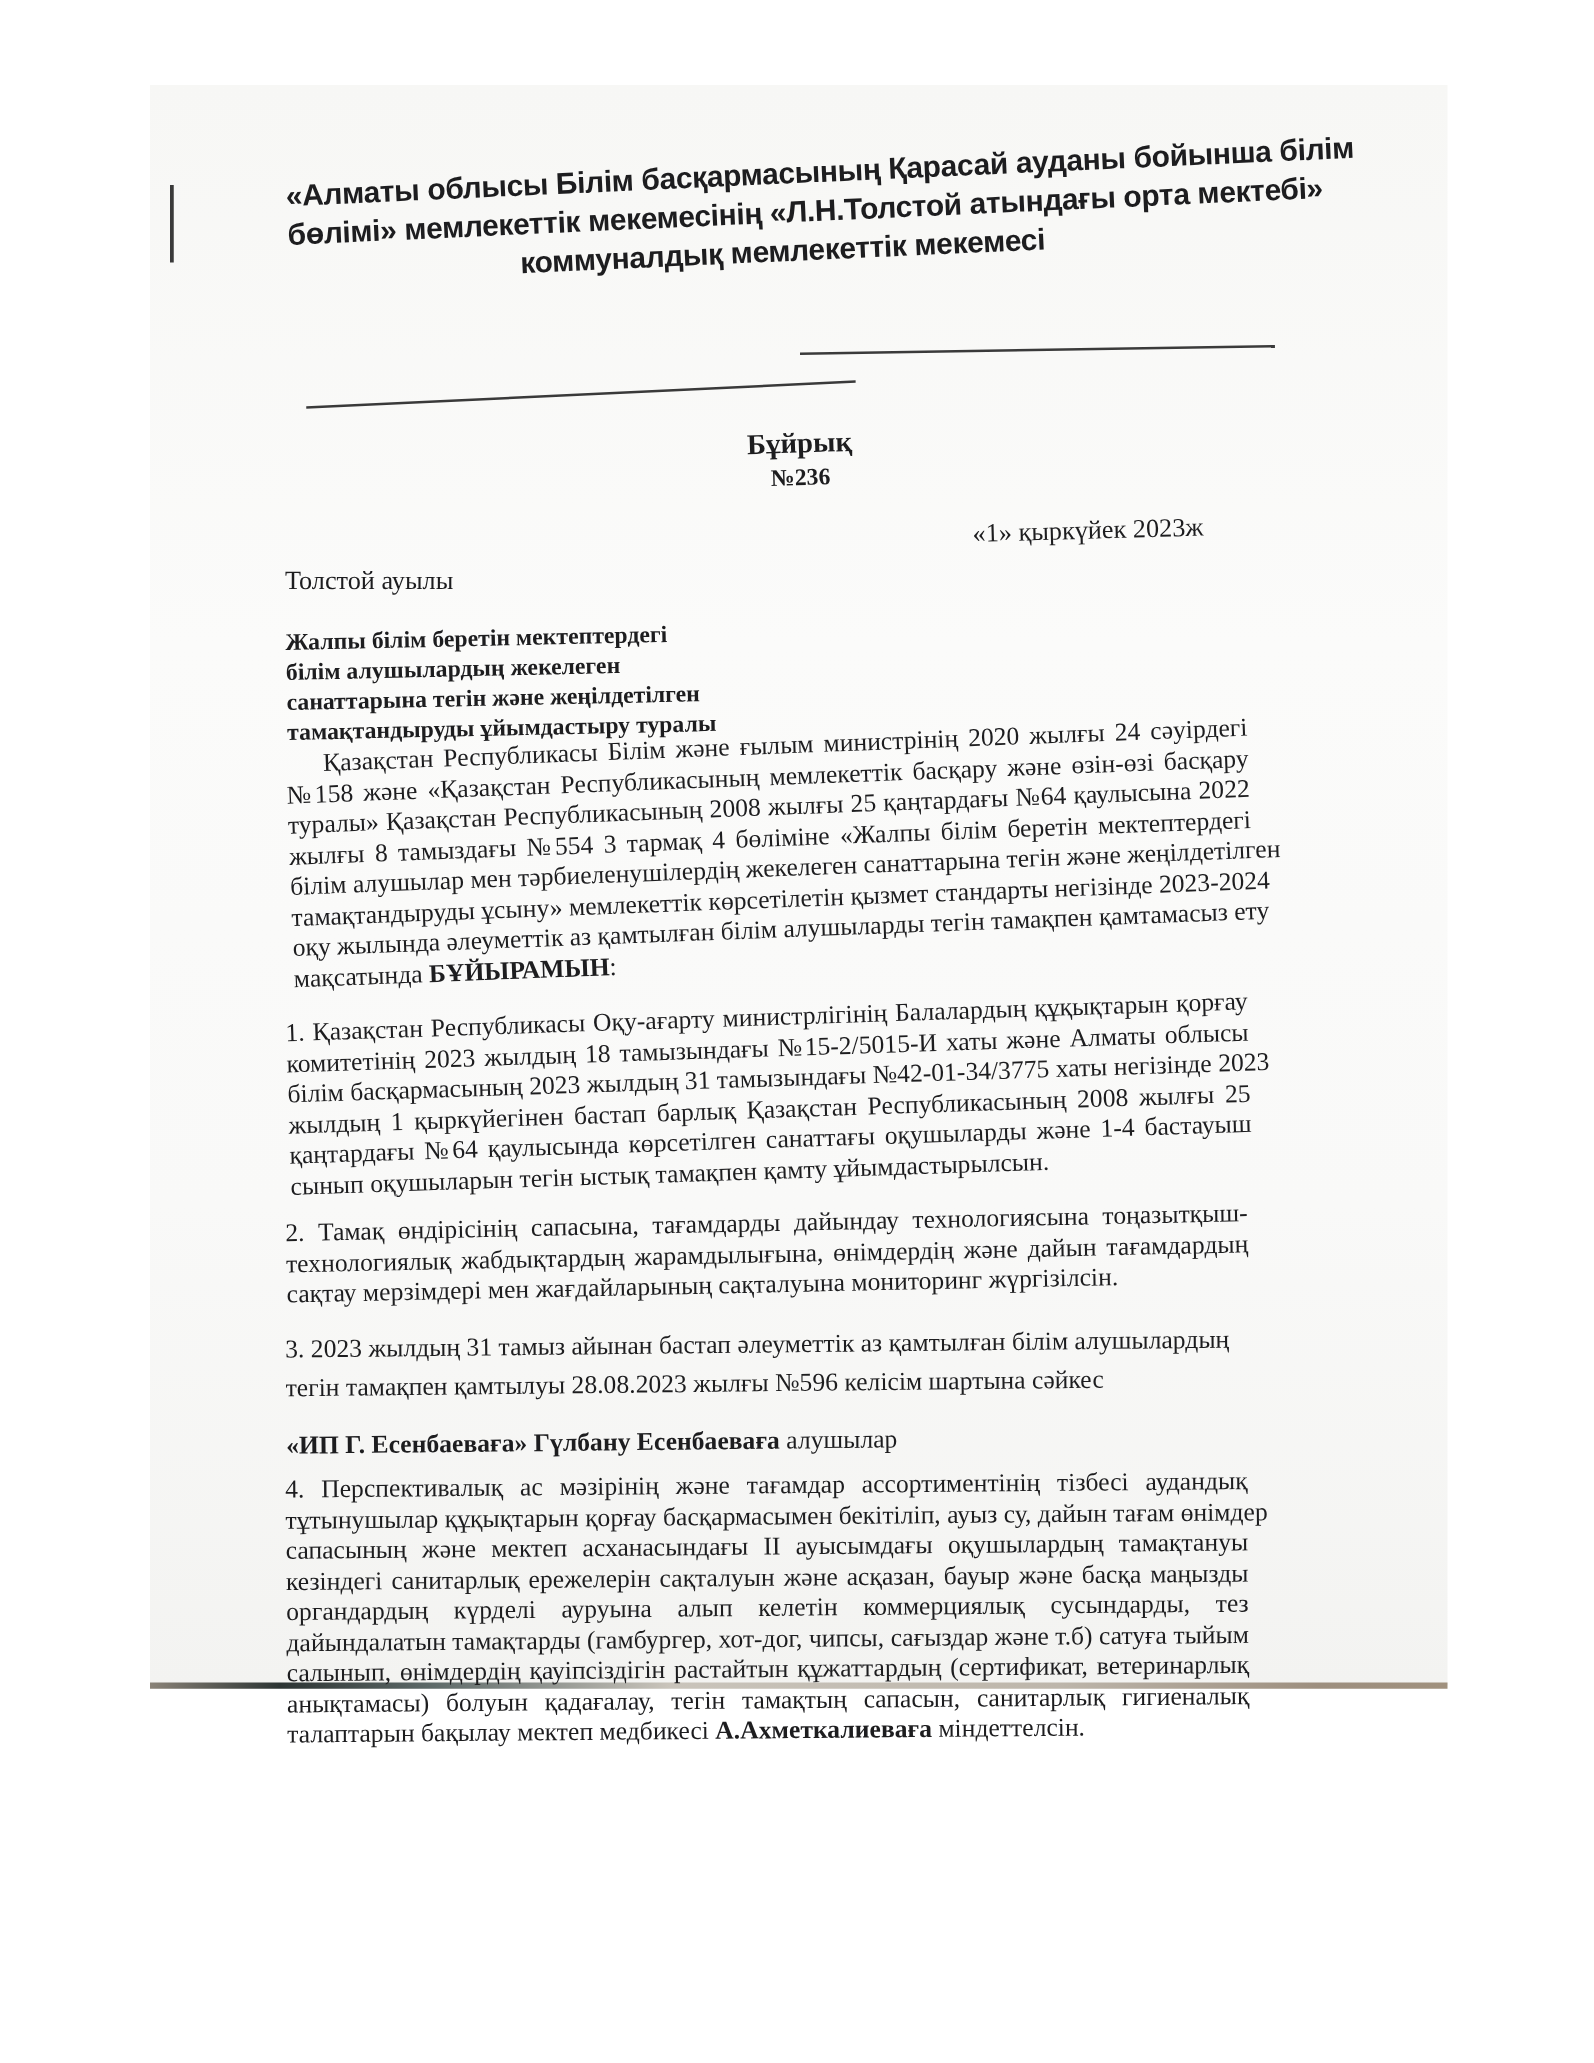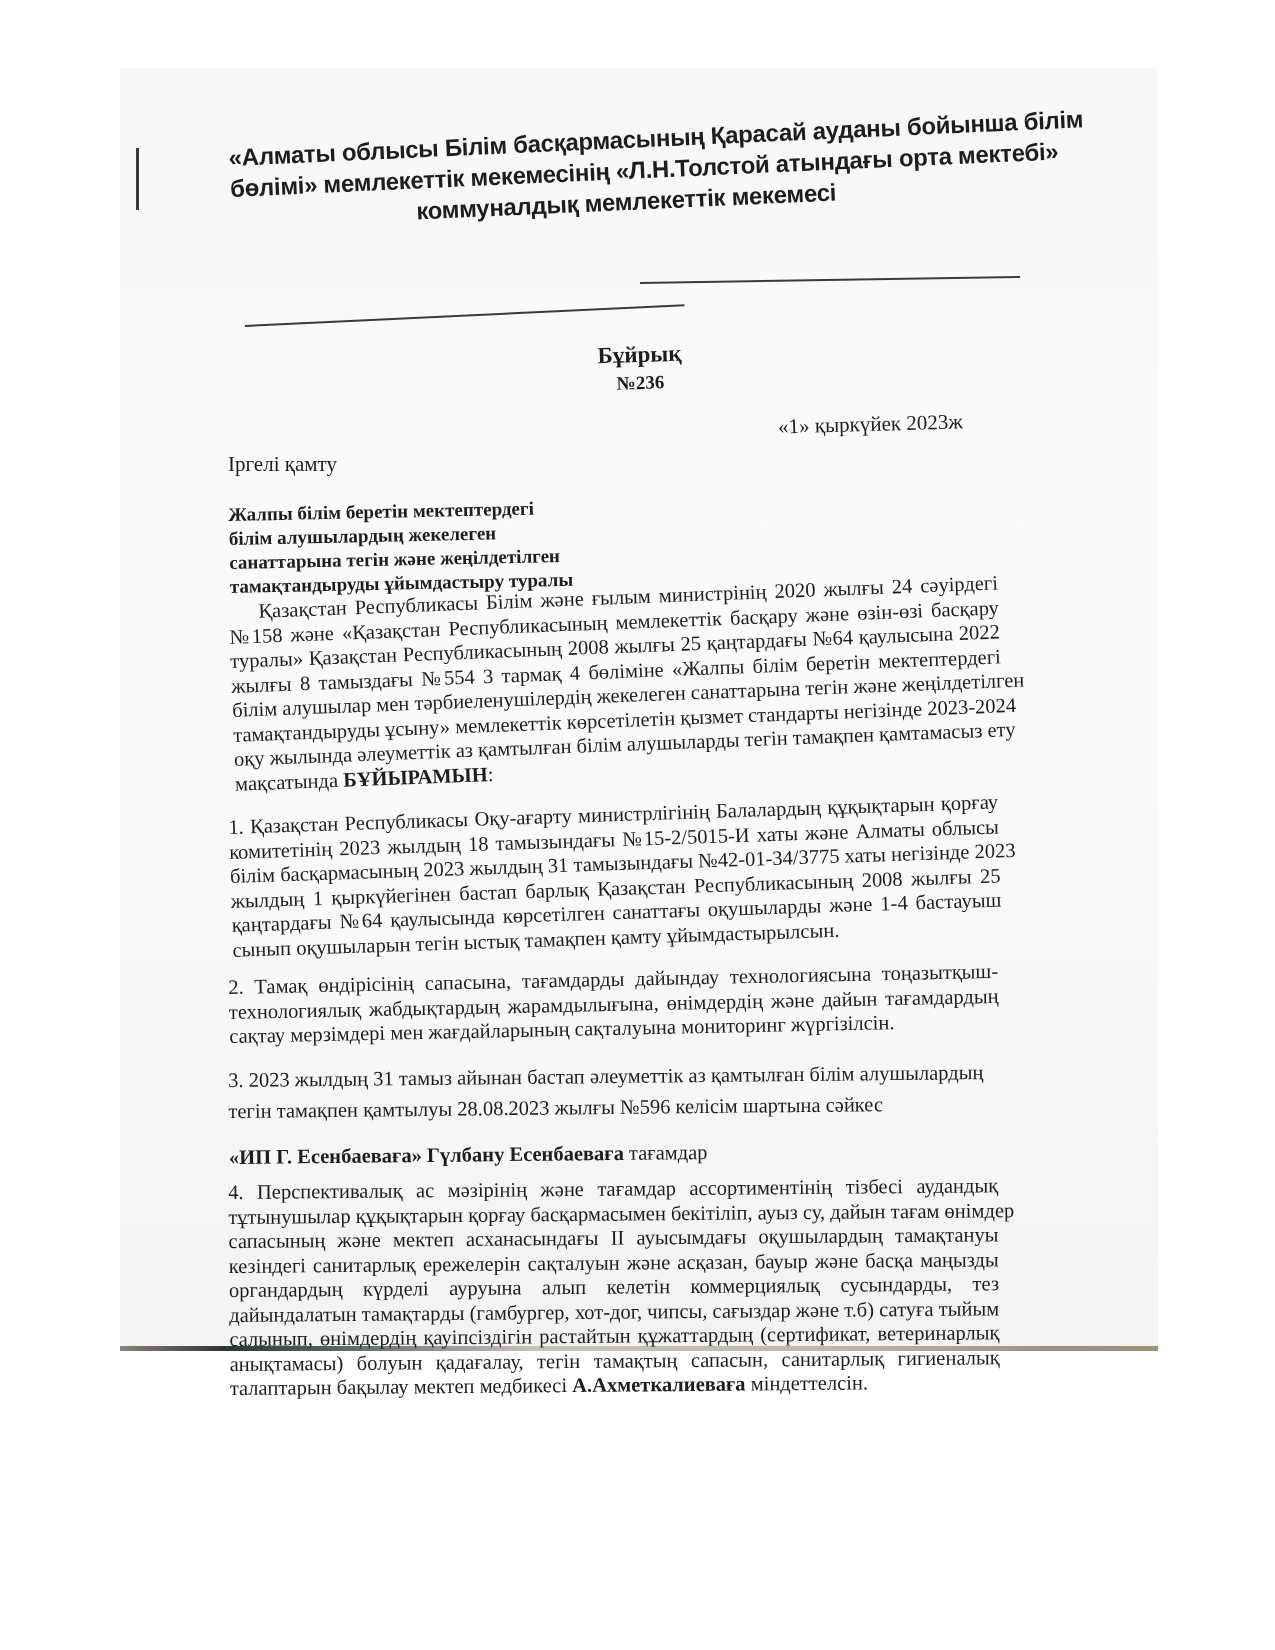--- a/index.html
+++ b/index.html
@@ -57,21 +57,21 @@
 
   <div class="rule-1"></div>
   <div class="rule-2"></div>
 
   <div class="title-block">
     <div class="order-title">Бұйрық</div>
     <div class="order-number">№236</div>
   </div>
 
   <div class="date">«1» қыркүйек  2023ж</div>
-  <div class="location">Іргелі қамту</div>
+  <div class="location">Толстой ауылы</div>
 
   <div class="subject">
     <div>Жалпы білім беретін мектептердегі</div>
     <div>білім алушылардың жекелеген</div>
     <div>санаттарына тегін және жеңілдетілген</div>
     <div>тамақтандыруды ұйымдастыру туралы</div>
   </div>
 
   <div class="body p-intro">
     <span class="ln" style="padding-left:30px">Қазақстан Республикасы Білім және ғылым министрінің 2020 жылғы  24 сәуірдегі</span>
@@ -95,21 +95,21 @@
 
   <div class="body p-2">
     <span class="ln">2. Тамақ өндірісінің сапасына, тағамдарды дайындау технологиясына тоңазытқыш-</span>
     <span class="ln">технологиялық жабдықтардың жарамдылығына, өнімдердің  және дайын тағамдардың</span>
     <span class="ln last">сақтау мерзімдері мен жағдайларының сақталуына мониторинг жүргізілсін.</span>
   </div>
 
   <div class="body p-3">
     <span class="ln last">3. 2023  жылдың 31 тамыз айынан бастап әлеуметтік аз қамтылған білім алушылардың</span>
     <span class="ln last" style="margin-top:6px">тегін тамақпен қамтылуы 28.08.2023  жылғы  №596  келісім шартына сәйкес</span>
-    <span class="ln last" style="margin-top:22px"><span class="b">«ИП Г. Есенбаеваға» Гүлбану Есенбаеваға</span><span> тағамдар</span></span>
+    <span class="ln last" style="margin-top:22px"><span class="b">«ИП Г. Есенбаеваға» Гүлбану Есенбаеваға</span><span> алушылар</span></span>
   </div>
 
   <div class="body p-4">
     <span class="ln">4. Перспективалық ас мәзірінің  және тағамдар ассортиментінің тізбесі аудандық</span>
     <span class="ln">тұтынушылар құқықтарын қорғау басқармасымен бекітіліп, ауыз су, дайын тағам өнімдер</span>
     <span class="ln">сапасының және мектеп асханасындағы II ауысымдағы оқушылардың тамақтануы</span>
     <span class="ln">кезіндегі санитарлық ережелерін сақталуын және асқазан, бауыр және басқа маңызды</span>
     <span class="ln">органдардың күрделі ауруына алып келетін коммерциялық сусындарды, тез</span>
     <span class="ln">дайындалатын тамақтарды (гамбургер, хот-дог, чипсы, сағыздар және т.б) сатуға тыйым</span>
     <span class="ln">салынып, өнімдердің қауіпсіздігін растайтын құжаттардың (сертификат, ветеринарлық</span>

